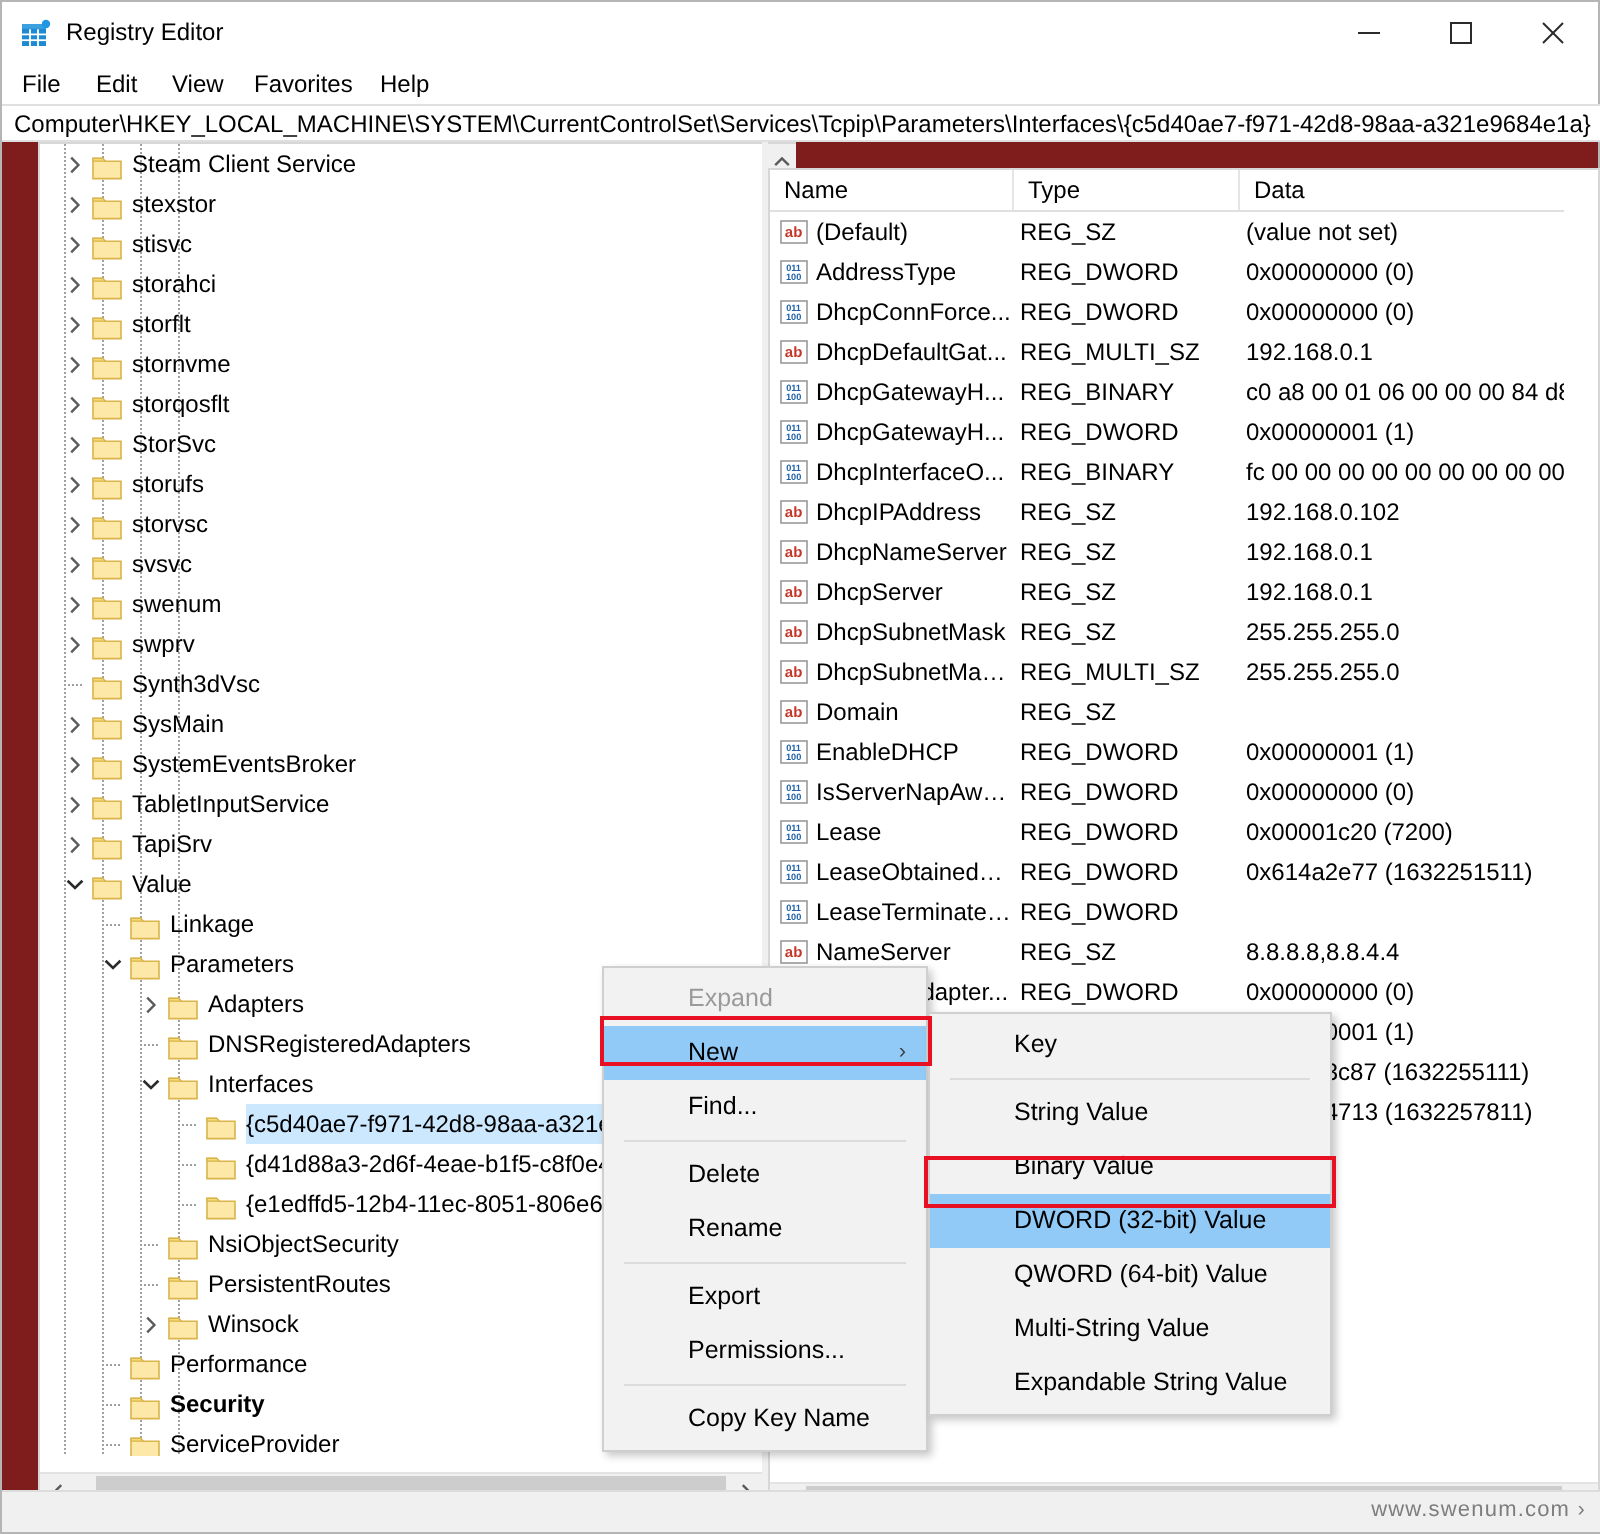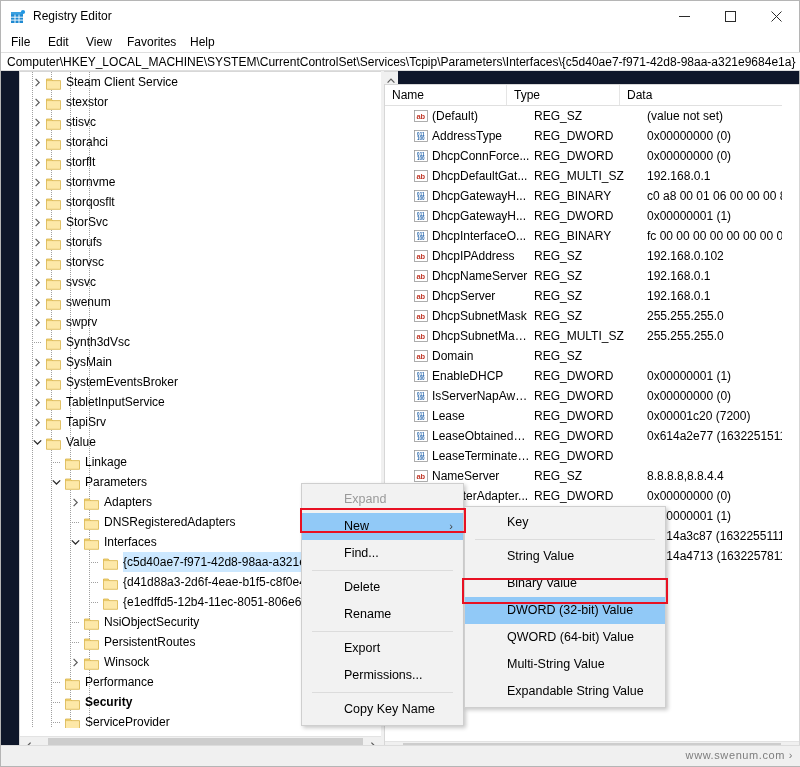--- a/index.html
+++ b/index.html
@@ -4,21 +4,21 @@
 <style>
   html,body{margin:0;padding:0;}
   body{
     width:800px;height:767px;overflow:hidden;
     font-family:"Liberation Sans","DejaVu Sans",sans-serif;
     font-size:12px;color:#000;background:#f0f0f0;
     -webkit-font-smoothing:antialiased;
   }
   #app{
     position:absolute;left:0;top:0;width:800px;height:767px;
-    background:#0f172a;border:1px solid #b5b5b5;box-sizing:border-box;
+    background:#7f1d1d;border:1px solid #b5b5b5;box-sizing:border-box;
   }
 
   
   #titlebar{
     position:absolute;left:0;top:0;width:100%;height:31px;
     background:#ffffff;box-sizing:border-box;
   }
   #app-icon{
     position:absolute;left:9px;top:8px;width:16px;height:16px;
   }
@@ -115,21 +115,21 @@
   }
   .col-head{
     position:absolute;top:0;height:20px;line-height:20px;font-size:12px;
     padding-left:7px;box-sizing:border-box;
     border-right:1px solid #e5e5e5;white-space:nowrap;cursor:default;
   }
   #list-rows{
     position:absolute;left:0;top:21px;width:100%;height:634px;overflow:hidden;
   }
   .val-row{
-    position:relative;height:20px;line-height:20px;white-space:nowrap;cursor:default;margin-left:24px;
+    position:relative;height:20px;line-height:20px;white-space:nowrap;cursor:default;
   }
   .val-icon{position:absolute;left:5px;top:3px;width:14px;height:14px;}
   .val-name{position:absolute;left:23px;top:0;font-size:12px;
             width:98px;overflow:hidden;text-overflow:ellipsis;white-space:nowrap;}
   .val-type{position:absolute;left:125px;top:0;font-size:12px;}
   .val-data{position:absolute;left:238px;top:0;font-size:12px;
             width:178px;overflow:hidden;white-space:nowrap;}
 
   
   .vscroll{

